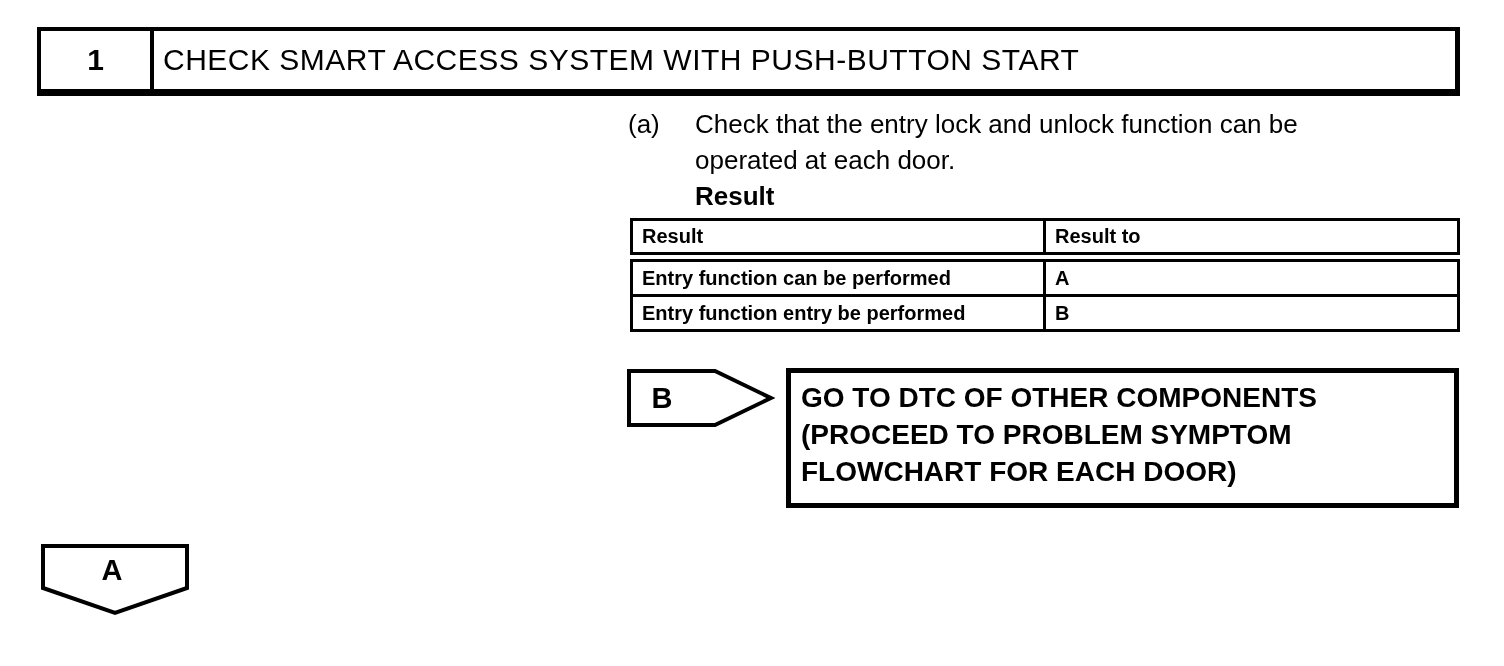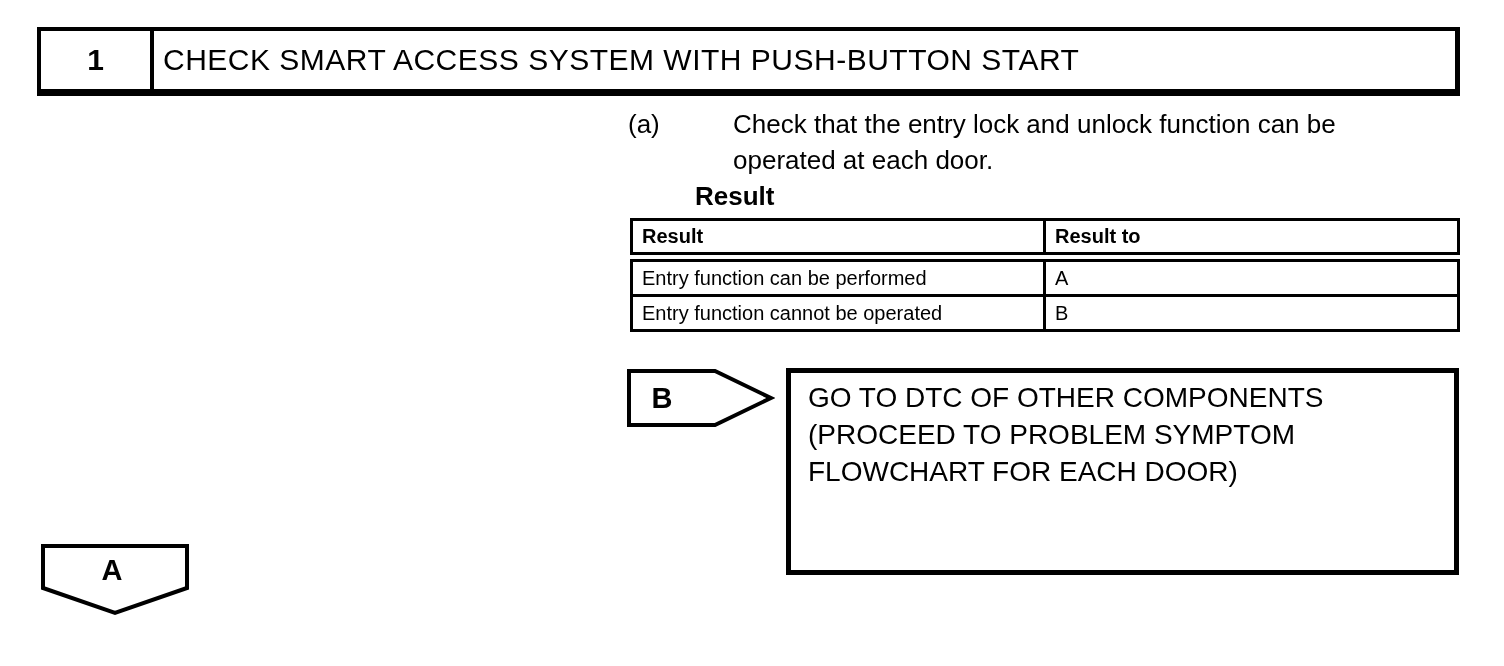--- a/index.html
+++ b/index.html
@@ -43,21 +43,21 @@
 
   
   .instruction {
     position: absolute;
     left: 628px; top: 106px;
     width: 835px;
     display: flex;
     font-size: 26px; line-height: 36px;
   }
   .instruction-marker { width: 67px; flex: 0 0 67px; }
-  .instruction-text { flex: 1; white-space: pre-line; margin-left: 38px; }
+  .instruction-text { flex: 1; white-space: pre-line; }
   .result-label {
     position: absolute;
     left: 695px; top: 178px;
     font-size: 26px; line-height: 36px; font-weight: bold;
   }
 
   
   .result-table {
     position: absolute;
     left: 630px; top: 218px;
@@ -74,41 +74,41 @@
     padding: 0 6px 0 9px;
     overflow: hidden;
     white-space: nowrap;
   }
   .result-table th {
     font-weight: bold;
     height: 31px;
     border-bottom: 10px double #000;
   }
   .result-table td {
-    font-weight: normal;
+    font-weight: bold;
     height: 32px;
   }
 
   
   .connector-b { position: absolute; left: 627px; top: 368px; }
   .connector-a { position: absolute; left: 40px; top: 543px; }
   .connector-shape { stroke: #000; stroke-width: 4; fill: #ffffff; stroke-linejoin: miter; }
   .connector-label {
     font-family: "Liberation Sans", sans-serif;
     font-size: 29px; font-weight: bold; fill: #000;
   }
 
   .action-box {
     position: absolute;
     left: 786px; top: 368px;
-    width: 673px; height: 207px;
+    width: 673px; height: 140px;
     box-sizing: border-box;
     border: 5px solid #000;
-    padding: 6px 17px;
-    font-size: 28px; font-weight: normal;
+    padding: 6px 10px;
+    font-size: 28px; font-weight: bold;
     line-height: 37px;
     white-space: pre-line;
     background: #fff;
   }
 </style>
 </head>
 <body>
 
 <div class="page">
 
@@ -134,21 +134,21 @@
         <th>Result</th>
         <th>Result to</th>
       </tr>
     </thead>
     <tbody>
       <tr>
         <td>Entry function can be performed</td>
         <td>A</td>
       </tr>
       <tr>
-        <td>Entry function cannot be operated</td>
+        <td>Entry function entry be performed</td>
         <td>B</td>
       </tr>
     </tbody>
   </table>
 
   <svg class="connector-b" width="148" height="62" viewBox="0 0 148 62">
     <polygon class="connector-shape" points="2,3 88,3 144,30 88,57 2,57"></polygon>
     <text class="connector-label" x="35" y="40" text-anchor="middle">B</text>
   </svg>
 

